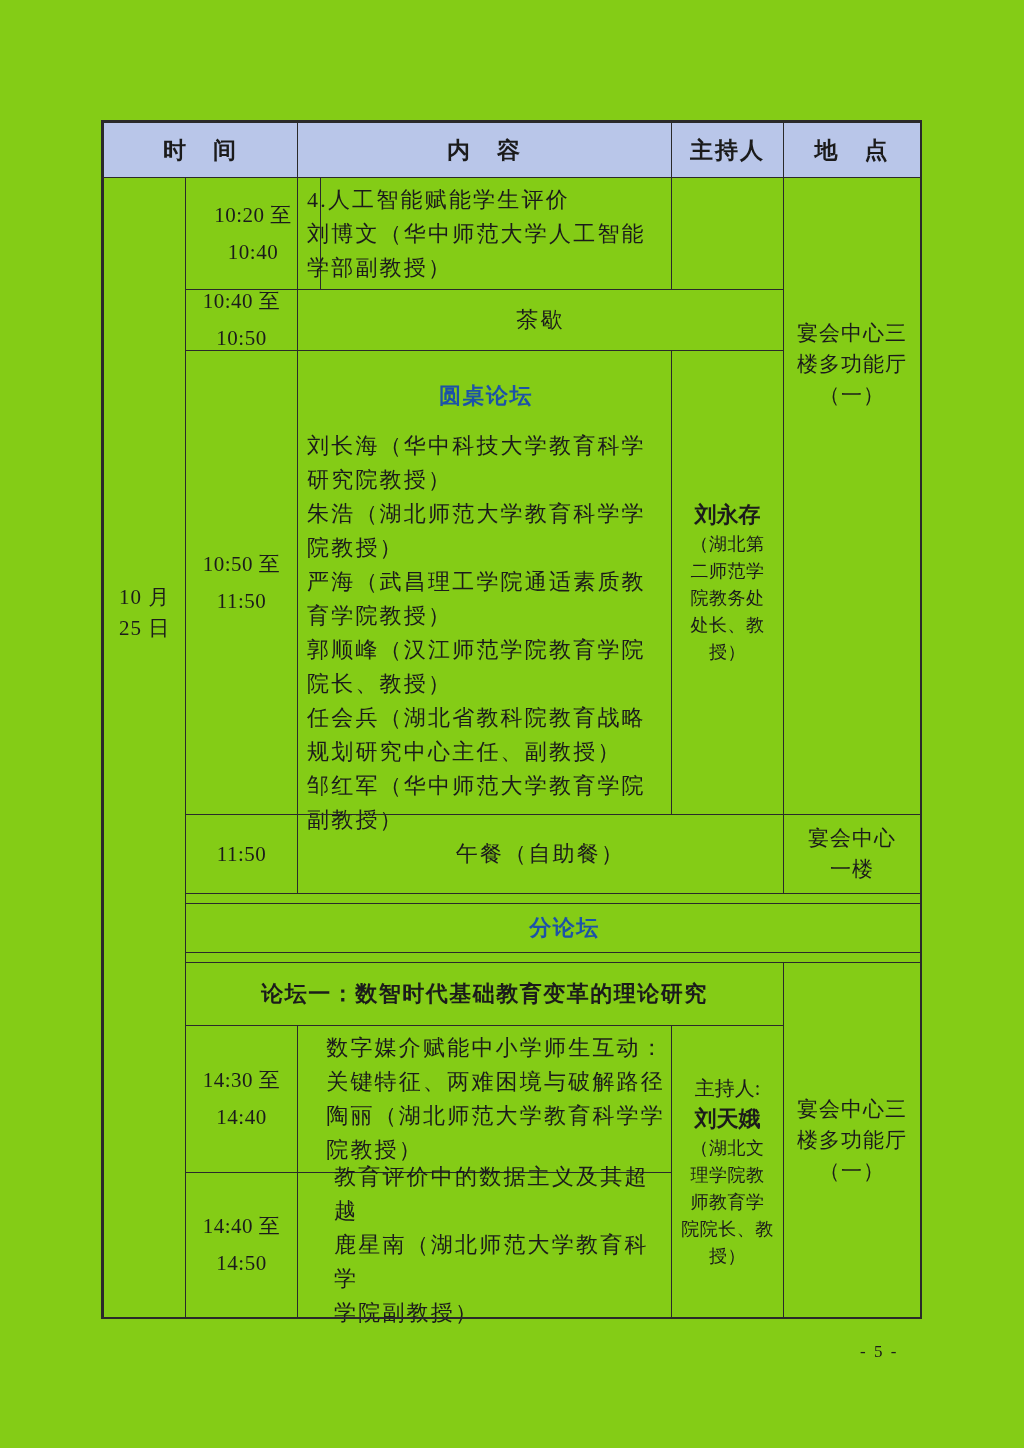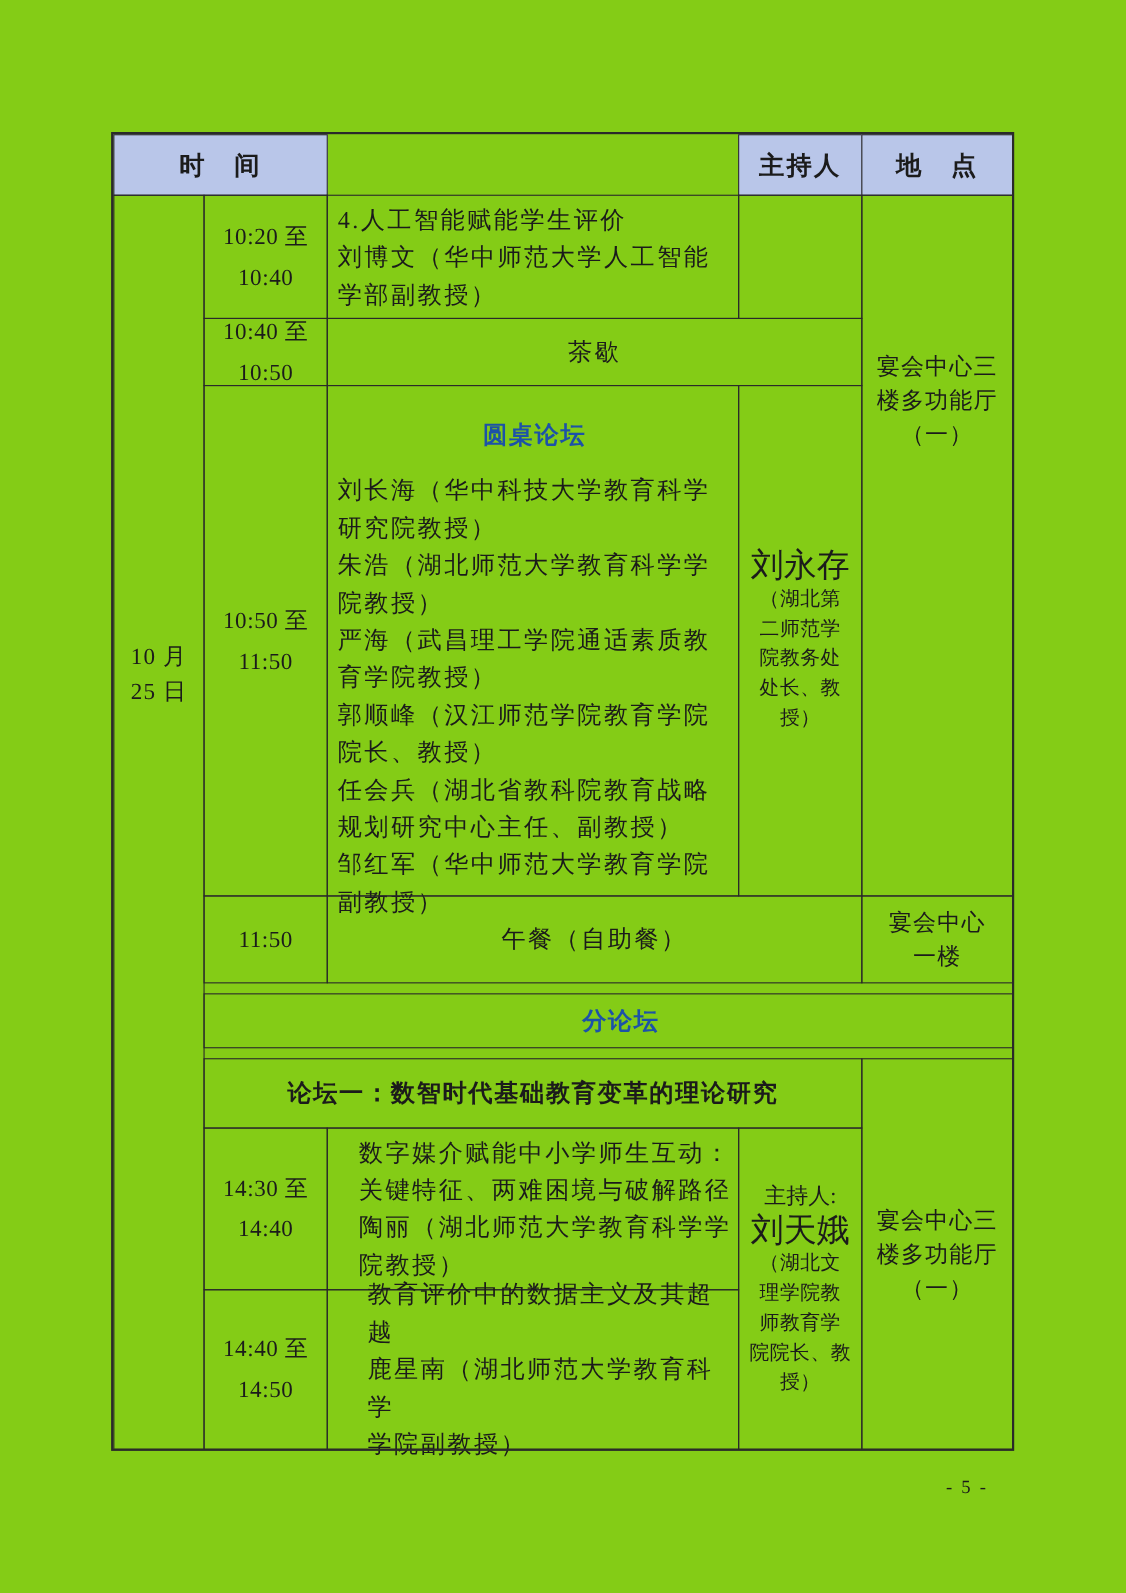--- a/index.html
+++ b/index.html
@@ -65,22 +65,22 @@
     letter-spacing:1.5px;
   }
   .black-bold{
     font-family:"Liberation Sans","DejaVu Sans",sans-serif;
     font-weight:bold;
     font-size:22px;
     letter-spacing:1.5px;
   }
   .host-name{
     font-family:"Liberation Sans","DejaVu Sans",sans-serif;
-    font-weight:normal;
-    font-size:30px;
+    font-weight:bold;
+    font-size:22px;
     line-height:32px;
   }
   .host-label{
     font-size:20px;
     line-height:30px;
   }
   .host-affil{
     font-size:18px;
     line-height:27px;
     letter-spacing:0.5px;
@@ -102,33 +102,36 @@
   }
 </style>
 </head>
 <body>
 
 <div class="page">
 
   <div class="cell hdr" style="left:103px;top:122px;width:195px;height:56px;">
     <span class="txt">时　间</span>
   </div>
+  <div class="cell hdr" style="left:297px;top:122px;width:375px;height:56px;">
+    <span class="txt">内　容</span>
+  </div>
   <div class="cell hdr" style="left:671px;top:122px;width:113px;height:56px;">
     <span class="txt">主持人</span>
   </div>
   <div class="cell hdr" style="left:783px;top:122px;width:138px;height:56px;">
     <span class="txt">地　点</span>
   </div>
 
   <div class="cell loc-txt vtop" style="left:103px;top:177px;width:83px;height:1141px;padding-top:404px;">
     <span class="txt">10 月
 25 日</span>
   </div>
 
-  <div class="cell time" style="left:185px;top:177px;width:113px;height:113px;">
+  <div class="cell time" style="left:185px;top:177px;width:136px;height:113px;">
     <span class="txt">10:20 至
 10:40</span>
   </div>
   <div class="cell body-txt left-cell" style="left:297px;top:177px;width:375px;height:113px;justify-content:center;">
     <span class="txt">4.人工智能赋能学生评价
 刘博文（华中师范大学人工智能
 学部副教授）</span>
   </div>
   <div class="cell" style="left:671px;top:177px;width:113px;height:113px;"></div>
 

